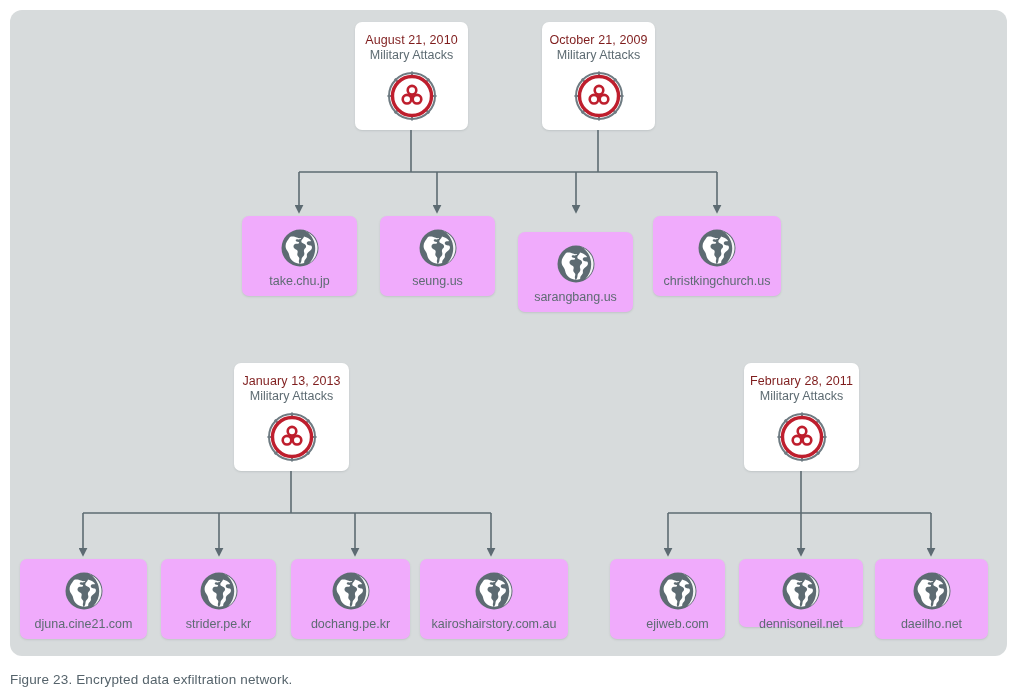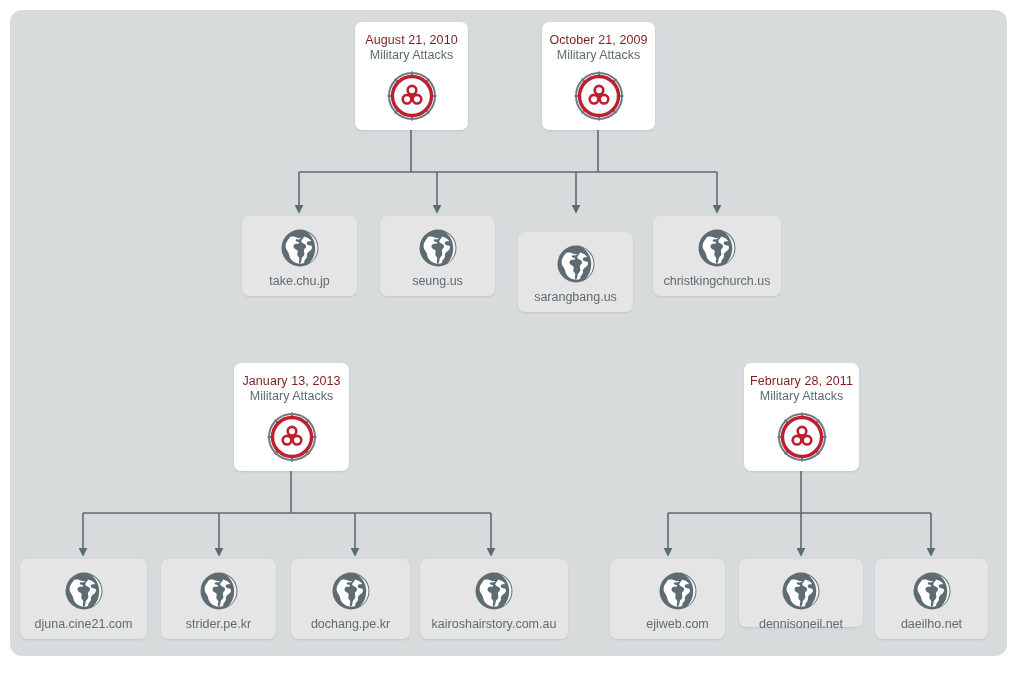--- a/index.html
+++ b/index.html
@@ -70,21 +70,21 @@
   }
   .biohazard-wrap {
     margin-top: 7px;
     width: 52px;
     height: 52px;
   }
 
   
   .domain-node {
     position: absolute;
-    background: #e5e5e5;
+    background: #f0abfc;
     border-radius: 7px;
     box-sizing: border-box;
     display: flex;
     flex-direction: column;
     align-items: center;
     justify-content: flex-start;
     box-shadow: 0 1px 2px rgba(90,100,105,0.18);
   }
   .globe-wrap {
     margin-top: 12px;
@@ -389,14 +389,15 @@
       <svg viewBox="0 0 40 40" width="40" height="40" xmlns="http://www.w3.org/2000/svg">
         <circle cx="20" cy="20" r="18.5" fill="#5d6b72"></circle>
         <path fill="#ffffff" d="M10,9 C12,8 15,8.6 17,9.6 C18.4,10.3 19.8,10.2 21.2,10 C20.6,11.2 19.2,11.6 18,11.4 C16.6,11.2 15.4,11.8 15.8,12.8 C16.2,13.9 17.6,13.7 18.6,14 C19.4,14.3 19.2,15.2 18.5,15.5 C17.4,16 16.1,15.5 15,16 C13.7,16.6 13.2,18.2 13.7,19.5 C14.2,20.9 15.8,21.2 16.9,22 C18,22.8 17.8,24.3 17.4,25.5 C17,26.8 17.6,28.1 18.6,28.9 C19.6,29.7 19.4,31.1 19,32.2 C18.6,33.4 18.9,34.7 19.6,35.7 C16.4,35.5 13.3,34 11.2,31.6 C9.6,29.8 9.4,27.3 8.6,25.1 C8,23.4 6.6,22.1 6,20.4 C5.2,18.1 5.6,15.5 6.9,13.5 C7.7,12.2 8.7,10.9 10,9 Z"></path>
         <path fill="#ffffff" d="M24,8.6 C26.8,9.2 29.4,10.8 31.2,13 C30.1,13.4 28.9,13.1 27.8,13.5 C26.6,14 26.4,15.6 27.3,16.4 C28.3,17.3 29.8,17 30.9,17.6 C32,18.2 32.2,19.7 31.7,20.8 C31.1,22.2 29.7,23 28.5,23.9 C27.3,24.8 26.6,26.3 26.9,27.8 C27.1,29 26.6,30.2 25.7,31 C24.6,32 24,33.5 24.2,35 C22.8,35.5 21.3,35.8 19.9,35.8 C20.8,34.6 21.5,33.2 21.5,31.7 C21.5,30.3 22.3,29.1 23.3,28.2 C24.4,27.2 24.6,25.6 24.1,24.3 C23.6,22.9 24,21.2 25.2,20.3 C26.2,19.5 26.3,18 25.6,17 C24.8,15.8 23.2,15.6 22.1,14.8 C21,14 21.1,12.3 22.1,11.4 C23,10.6 23.8,9.7 24,8.6 Z"></path>
         <path fill="#ffffff" opacity="0.92" d="M25.5,3.4 C31.9,5.4 36.6,11.2 37.4,18 C38.2,24.8 35,31.6 29.3,35.3 C33,31.3 35.2,26 35.2,20.3 C35.2,13.6 32,7.5 26.8,3.8 Z"></path>
       </svg>
     </div>
     <div class="domain-label">daeilho.net</div>
   </div>
 
+  <div class="caption">Figure 23. Encrypted data exfiltration network.</div>
 
 </div>
 
 </body></html>

